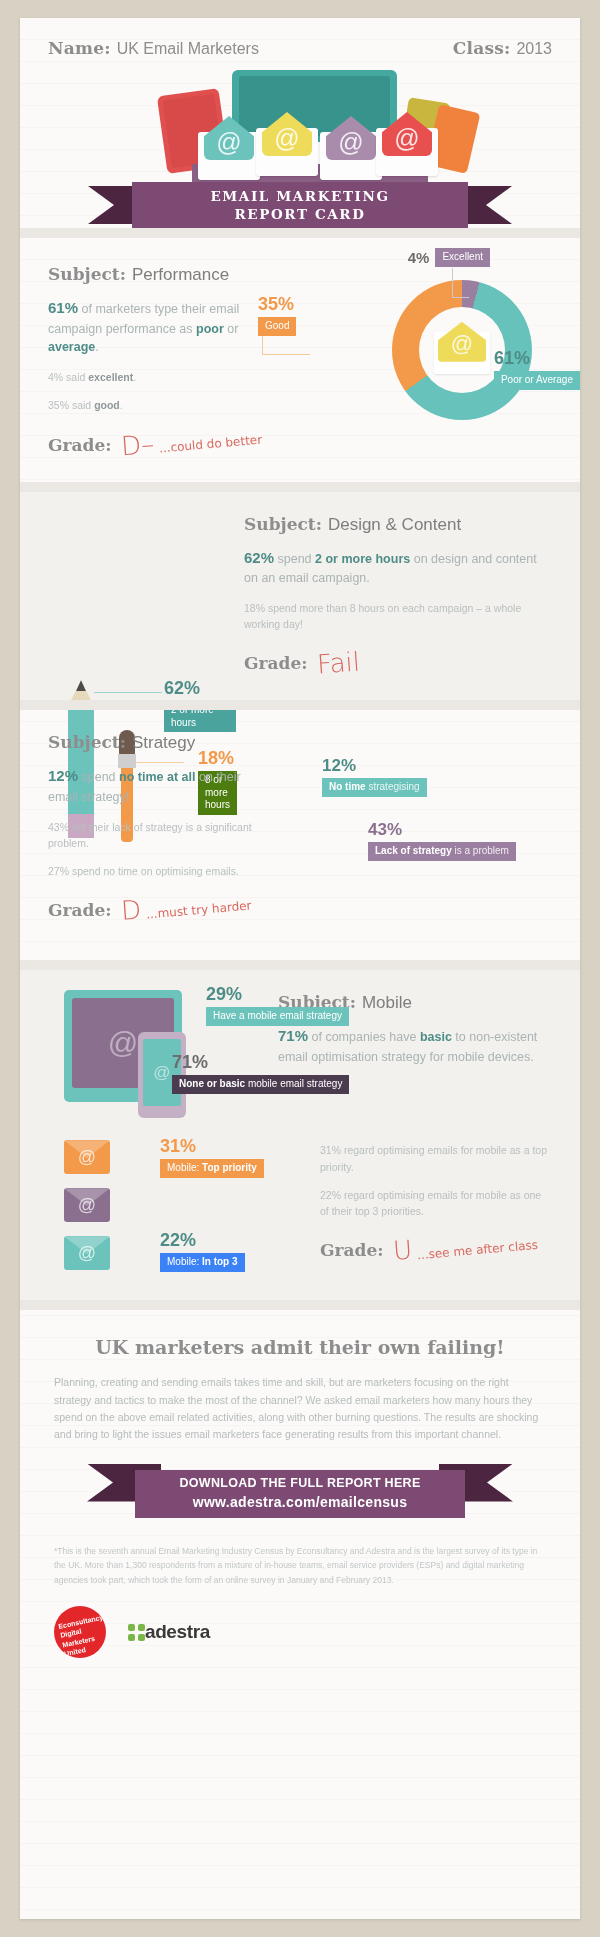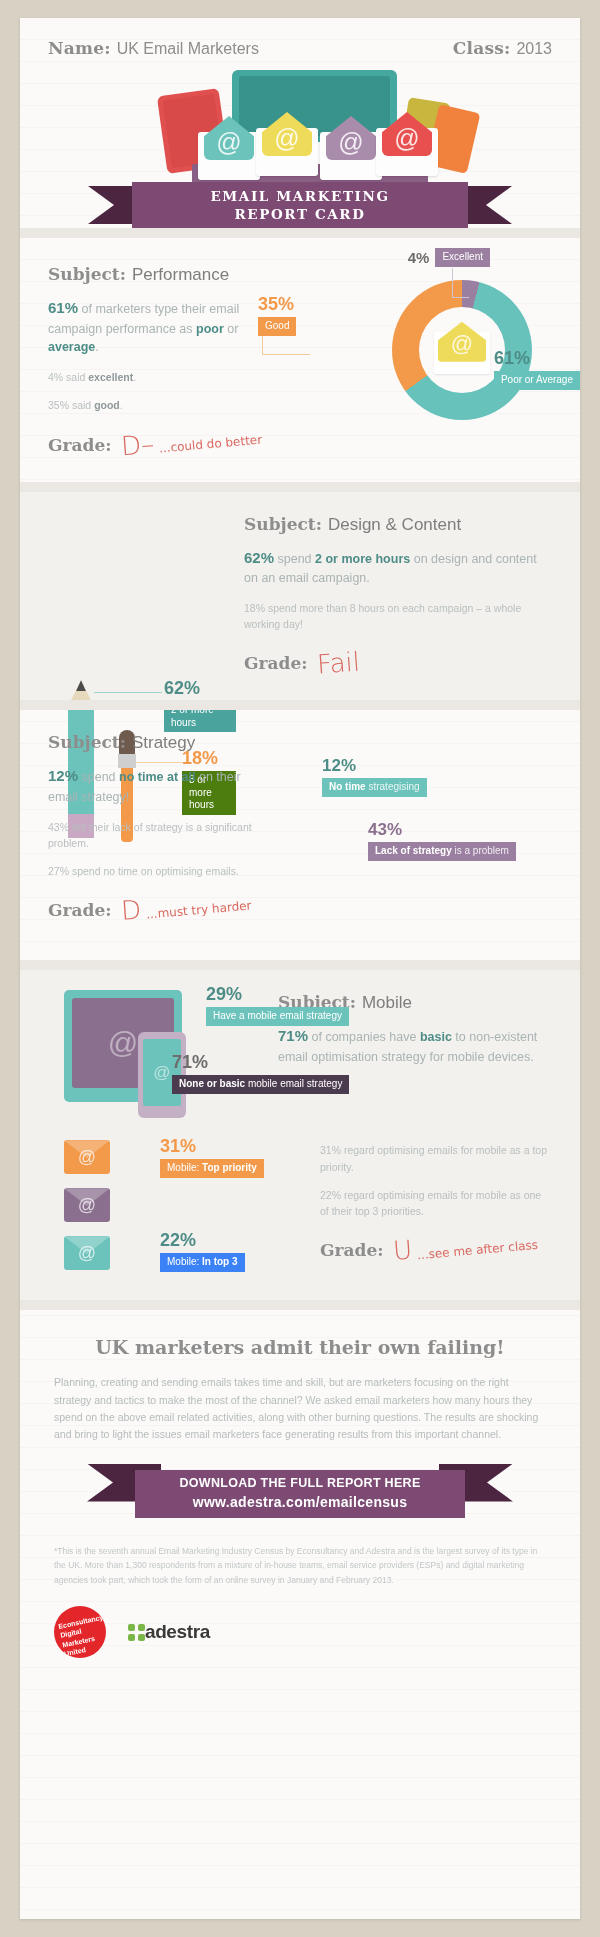--- a/index.html
+++ b/index.html
@@ -111,21 +111,21 @@
   .pencil .nib{ position:absolute; top:0; left:8px; width:10px; height:11px; background:#4b4b4b; clip-path:polygon(50% 0,100% 100%,0 100%);}
   .pencil .bdy{ position:absolute; top:26px; left:0; width:26px; height:108px; background:#6cc3bb;}
   .pencil .end{ position:absolute; top:134px; left:0; width:26px; height:24px; background:#c8a8c2;}
   .brush { position:absolute; left:72px; top:52px; width:18px; height:112px;}
   .brush .hair{ position:absolute; top:0; left:1px; width:16px; height:26px; background:#6f5a4e; border-radius:8px 8px 3px 3px;}
   .brush .fer { position:absolute; top:24px; left:0; width:18px; height:14px; background:#cfcfcf;}
   .brush .hdl{ position:absolute; top:38px; left:3px; width:12px; height:74px; background:#f2994a; border-radius:0 0 4px 4px;}
   .design .cal1 { position:absolute; left:118px; top:0px;}
   .design .cal1 .p { color:#4e8d87; font-weight:bold; font-size:18px;}
   .design .cal1 .tag { background:#4aa49d; margin-top:2px;}
-  .design .cal2 { position:absolute; left:136px; top:70px;}
+  .design .cal2 { position:absolute; left:152px; top:70px;}
   .design .cal2 .p { color:#f2994a; font-weight:bold; font-size:18px;}
   .design .cal2 .tag { background:#4d7c0f; margin-top:2px;}
   .design .l1 { position:absolute; left:48px; top:14px; width:68px; height:1px; background:#9ed3ce;}
   .design .l2 { position:absolute; left:90px; top:84px; width:48px; height:1px; background:#f6cda1;}
   .design .txt { flex:1; padding-left:8px;}
 
   
   .strategy { padding: 22px 28px 22px 28px; position:relative; min-height:250px;}
   .strategy .txt { width:210px;}
   .ppl { position:absolute; display:flex; align-items:flex-end; gap:3px;}

